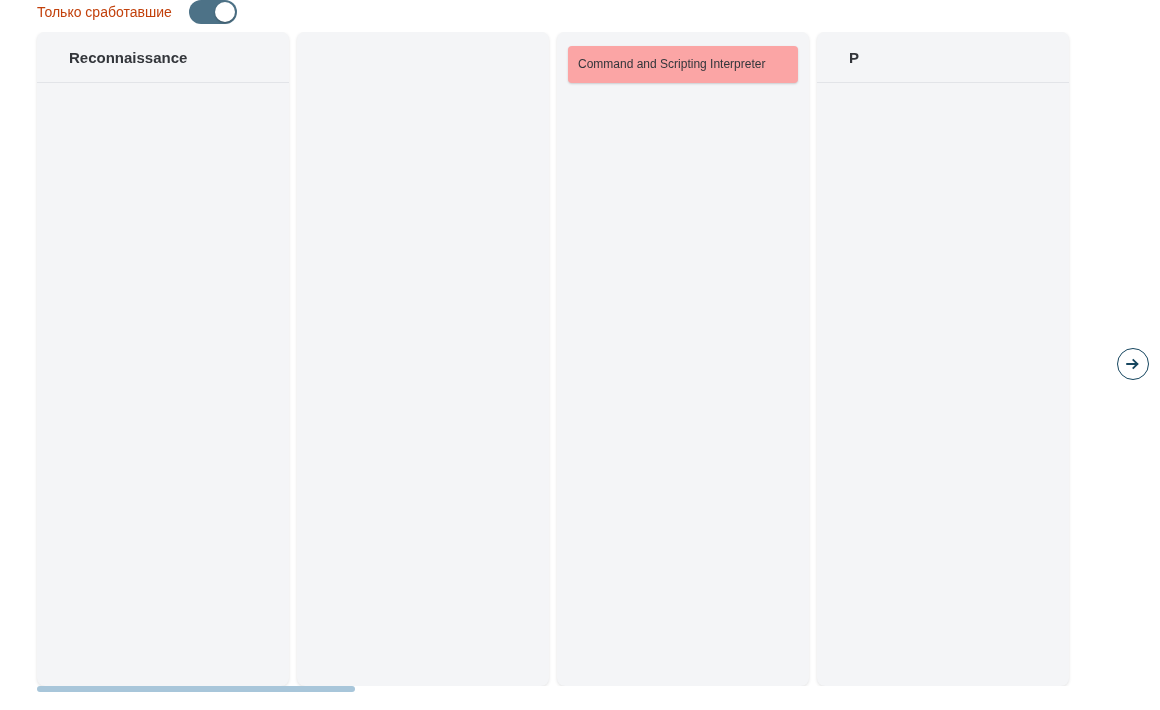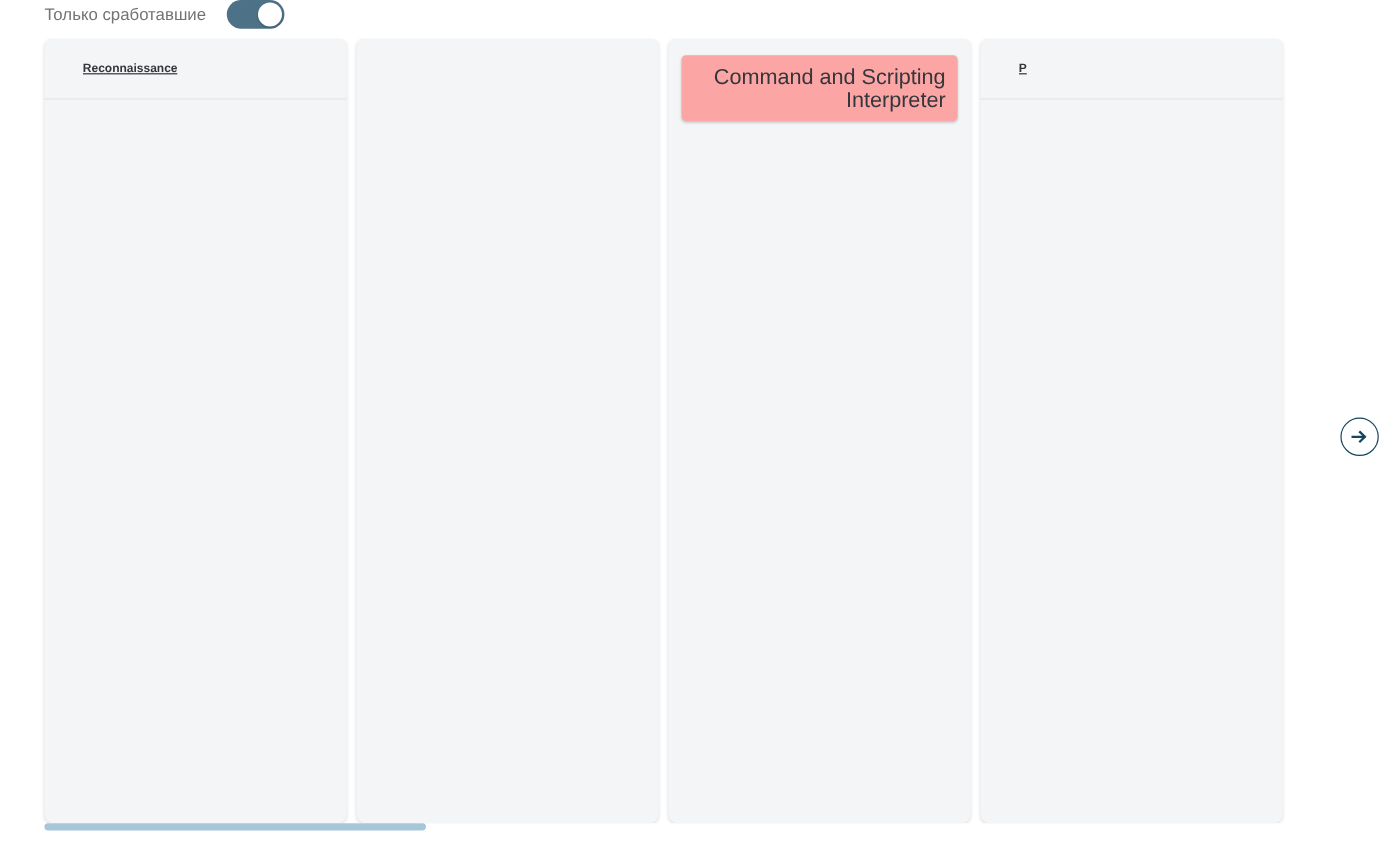--- a/index.html
+++ b/index.html
@@ -25,21 +25,21 @@
     position: absolute;
     left: 37px;
     top: 0px;
     height: 24px;
     display: flex;
     align-items: center;
     gap: 17px;
   }
   .filter-label {
     font-size: 14px;
-    color: #737373;
+    color: #c2410c;
     line-height: 20px;
     white-space: nowrap;
   }
   .toggle {
     position: relative;
     width: 48px;
     height: 24px;
     border-radius: 12px;
     background: #4d7287;
     flex: 0 0 auto;
@@ -85,45 +85,43 @@
   }
   .column-header {
     height: 51px;
     flex: 0 0 51px;
     display: flex;
     align-items: center;
     padding: 0 14px 0 32px;
     border-bottom: 1px solid #e2e4e8;
   }
   .column-title {
-    font-size: 10px;
+    font-size: 15px;
     font-weight: bold;
     color: #33363b;
     white-space: nowrap;
     overflow: hidden;
-    text-decoration: underline;
   }
   .column-body {
     flex: 1 1 auto;
     padding: 14px 11px;
     display: flex;
     flex-direction: column;
     gap: 8px;
     overflow: hidden;
   }
 
   .technique-card {
     border-radius: 4px;
     padding: 9px 10px;
-    font-size: 18px;
+    font-size: 12px;
     line-height: 18.5px;
     color: #33363b;
     box-shadow: 0 1px 2px rgba(60,64,67,0.22);
     cursor: pointer;
-    text-align: right;
   }
   .technique-card.triggered { background: #fba5a5; }
 
   
   .next-arrow {
     position: absolute;
     left: 1117px;
     top: 348px;
     width: 32px;
     height: 32px;

